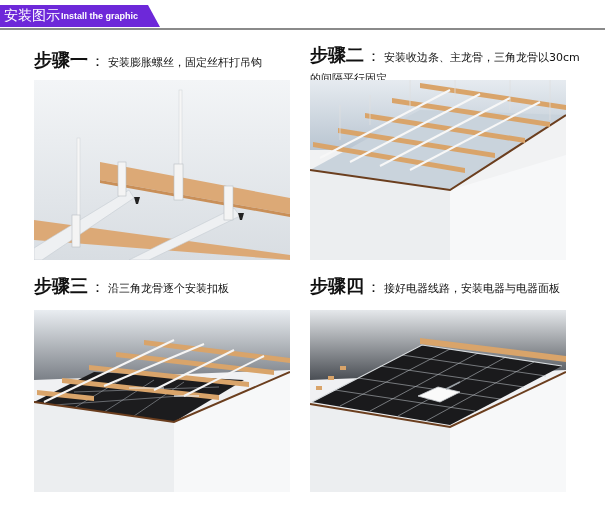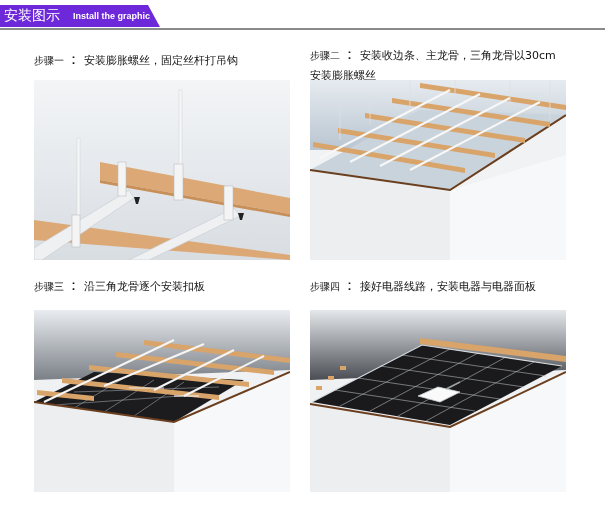--- a/index.html
+++ b/index.html
@@ -6,25 +6,25 @@
   html, body { width: 605px; height: 515px; background: #ffffff; overflow: hidden; }
   body { position: relative; font-family: "DejaVu Sans", "Liberation Sans", sans-serif; color: #111; }
 
   .header-tab {
     position: absolute; left: 0; top: 5px; height: 22px; width: 160px;
     background: #6d28d9;
     clip-path: polygon(0 0, 148px 0, 160px 22px, 0 22px);
     color: #fff; display: flex; align-items: center; padding-left: 4px;
   }
   .header-tab .cn { font-size: 14px; letter-spacing: 0px; }
-  .header-tab .en { font-size: 9px; font-weight: bold; font-family: "Liberation Sans", sans-serif; margin-left: 13px; }
+  .header-tab .en { font-size: 9px; font-weight: bold; font-family: "Liberation Sans", sans-serif; margin-left: 1px; }
   .header-rule { position: absolute; left: 0; top: 28px; width: 605px; height: 2px; background: #8a8a8a; }
 
   .step-title { position: absolute; line-height: 1.25; }
-  .step-title .label { font-size: 10px; font-weight: normal; }
+  .step-title .label { font-size: 18px; font-weight: bold; }
   .step-title .colon { font-size: 15px; margin: 0 3px 0 2px; }
   .step-title .desc { font-size: 11px; text-align: center; }
 
   .panel {
     position: absolute; overflow: hidden; background: #eef1f4;
   }
   .panel svg { display: block; width: 100%; height: 100%; }
 </style>
 </head>
 <body>
@@ -34,21 +34,21 @@
   <span class="en">Install the graphic</span>
 </div>
 <div class="header-rule"></div>
 
 <div class="step-title" style="left:34px; top:49px;">
   <span class="label">步骤一</span><span class="colon">：</span><span class="desc">安装膨胀螺丝，固定丝杆打吊钩</span>
 </div>
 
 <div class="step-title" style="left:310px; top:44px; width:290px;">
   <span class="label">步骤二</span><span class="colon">：</span><span class="desc">安装收边条、主龙骨，三角龙骨以30cm</span><br>
-  <span class="desc">安装膨胀螺丝</span>
+  <span class="desc">的间隔平行固定</span>
 </div>
 
 <div class="panel" style="left:34px; top:80px; width:256px; height:180px;">
   <svg viewBox="0 0 256 180" preserveAspectRatio="none">
     <defs>
       <linearGradient id="ceil1" x1="0" y1="0" x2="0" y2="1">
         <stop offset="0" stop-color="#f3f5f7"></stop>
           <stop offset="1" stop-color="#d8dde2"></stop>
       </linearGradient>
     </defs>

